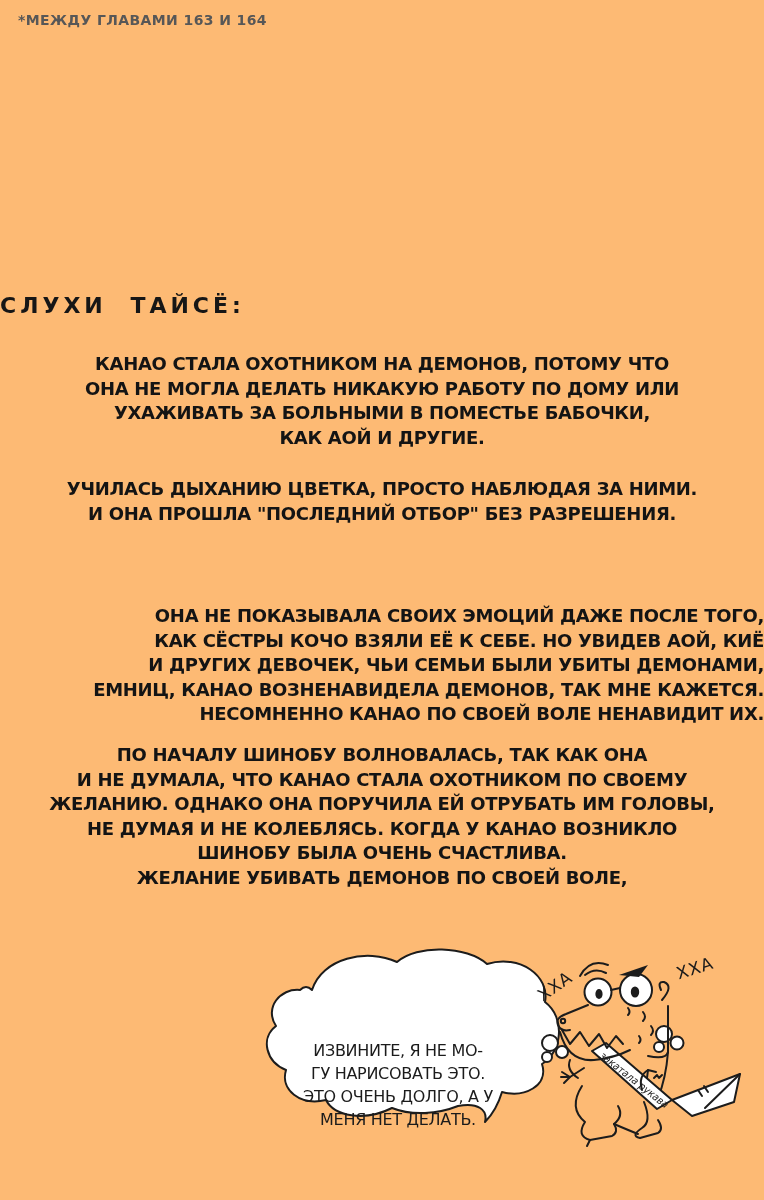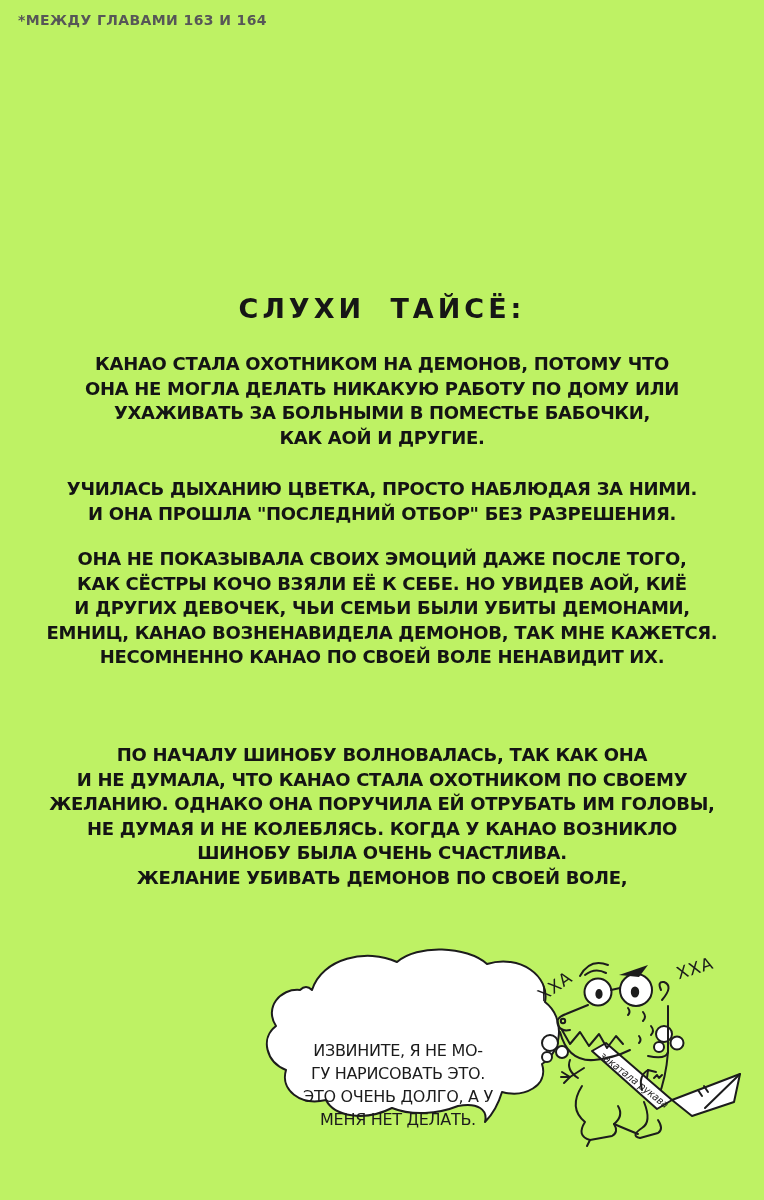--- a/index.html
+++ b/index.html
@@ -1,47 +1,47 @@
 <!DOCTYPE html>
 <html lang="ru"><head>
 <meta charset="utf-8">
 <style>
   html,body{margin:0;padding:0;background:#e8e8e8;}
   .page{
     position:relative;
     width:764px;height:1200px;
     margin:0 auto;
-    background:#bef264;
+    background:#fdba74;
     overflow:hidden;
     font-family:"DejaVu Sans","Liberation Sans",sans-serif;
     color:#121212;
   }
   .chapter-note{
     position:absolute;left:18px;top:12px;
     font-size:14px;font-weight:bold;
     letter-spacing:0.4px;
     color:#575757;
   }
   .title{
     position:absolute;left:0;top:293px;width:764px;
-    margin:0;text-align:center;
-    font-size:27px;font-weight:bold;
+    margin:0;text-align:left;
+    font-size:22px;font-weight:bold;
     letter-spacing:4px;word-spacing:12px;
     color:#161616;
   }
   .para{
     position:absolute;left:0;width:764px;
     text-align:center;
     font-size:18px;font-weight:bold;
     line-height:24.5px;letter-spacing:-0.3px;
     color:#141414;
   }
   .p1{top:352px;}
   .p2{top:477px;}
-  .p3{top:547px;}
+  .p3{top:604px;text-align:right;}
   .p4{top:743px;}
   .bubble-svg{position:absolute;left:252px;top:940px;}
   .bubble-text{
     position:absolute;left:270px;top:1039px;width:256px;
     text-align:center;
     font-size:16px;font-weight:normal;
     line-height:23px;letter-spacing:-0.3px;
     color:#1b1b1b;
   }
   .laugh{

